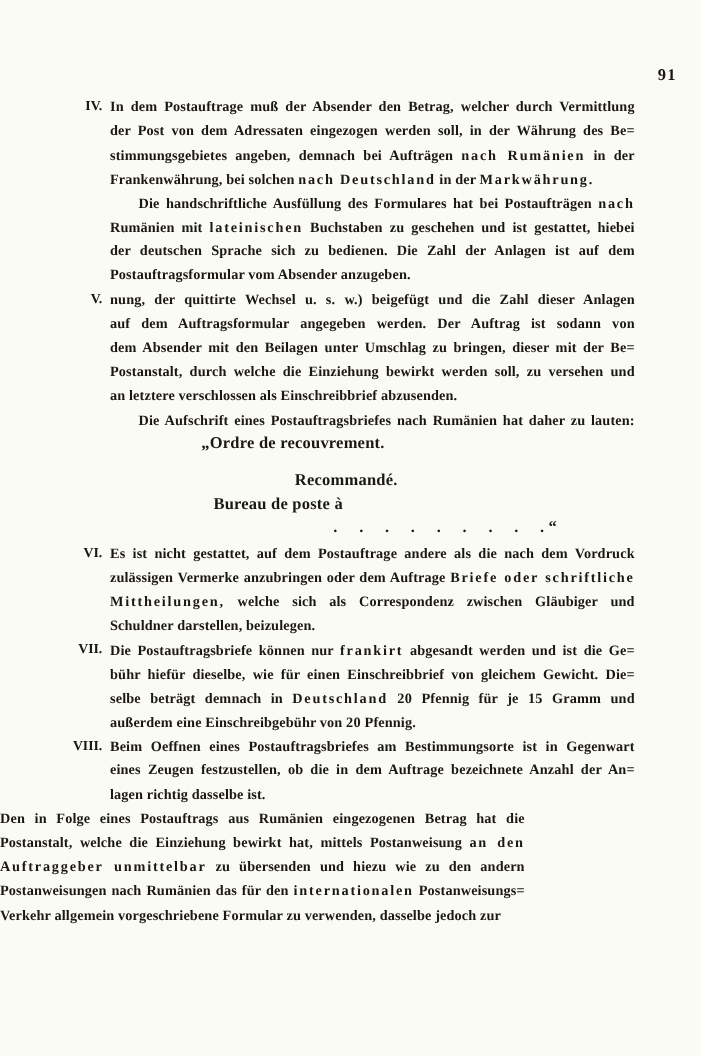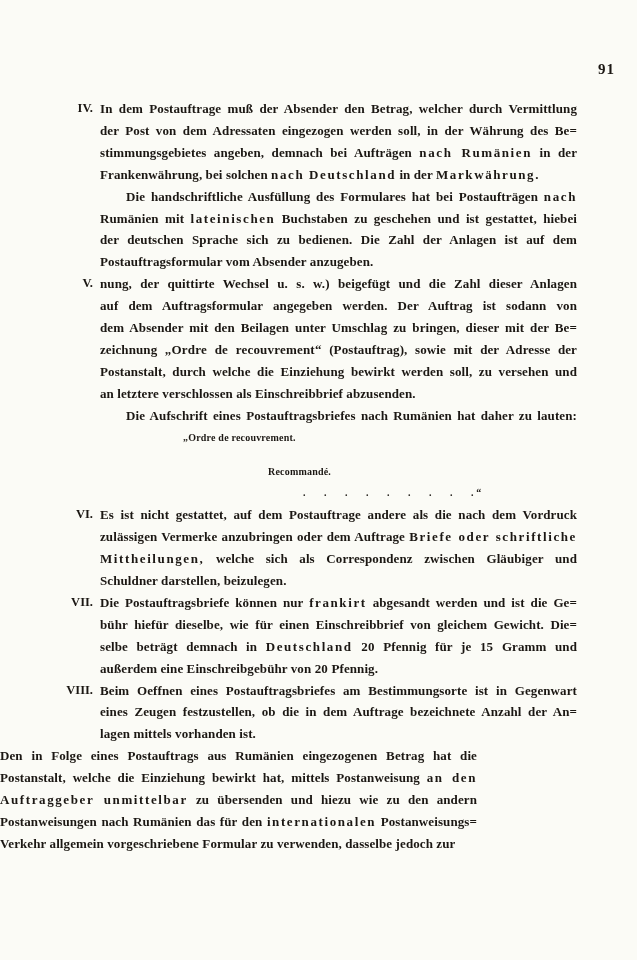--- a/index.html
+++ b/index.html
@@ -7,41 +7,41 @@
     position:relative; width:637px; height:960px;
     background:#fbfbf6; overflow:hidden;
     font-family:"Liberation Serif", serif;
     color:#1b1713;
     -webkit-font-smoothing:antialiased;
   }
   .pageno {
     position:absolute; top:61px; right:22px;
     font-size:15px; font-weight:bold; letter-spacing:1px;
   }
-  .content { position:absolute; top:98px; left:0; width:577px; }
+  .content { position:absolute; top:86px; left:0; width:577px; }
   .item { display:flex; }
   .numeral {
     flex:0 0 100px; box-sizing:border-box;
     text-align:right; padding-right:7px;
     font-size:12.5px; font-weight:bold; line-height:21.9px;
   }
   .lines { flex:0 0 477px; width:477px; overflow:hidden; }
   .line {
     margin:0; font-size:13px; font-weight:bold; line-height:21.9px;
     text-align:justify; text-align-last:justify;
     word-spacing:-1px; letter-spacing:0.1px;
   }
   .line.last { text-align-last:left; word-spacing:0; }
   .line.first { text-indent:26px; }
   .line.tight { word-spacing:-2.5px; }
   .sp  { letter-spacing:1.6px; }   
   .ant { letter-spacing:0.2px; }   
   .addr {
     text-align:right; text-align-last:left; word-spacing:0;
-    font-size:10px;
+    font-size:15px;
   }
   .a1 { padding-left:83px; }
   .a2 { padding-left:168px;margin-top:12px; }
   .a3 { padding-left:94px; }
   .a4 { padding-left:203px; }
   .dots { word-spacing:16px; letter-spacing:0; }
 </style>
 </head>
 <body>
 
@@ -60,26 +60,26 @@
           <p class="line"><span>der deutschen Sprache sich zu bedienen.  Die Zahl der Anlagen ist auf dem</span></p>
           <p class="line last"><span>Postauftragsformular vom Absender anzugeben.</span></p>
         </div>
       </div>
       <div class="item">
         <div class="numeral">V.</div>
         <div class="lines">
           <p class="line"><span>nung, der quittirte Wechsel u. s. w.) beigefügt und die Zahl dieser Anlagen</span></p>
           <p class="line"><span>auf dem Auftragsformular angegeben werden.  Der Auftrag ist sodann von</span></p>
           <p class="line"><span>dem Absender mit den Beilagen unter Umschlag zu bringen, dieser mit der Be=</span></p>
-          <p class="line"><span>zeichnung </span><span class="ant">„Ordre de recouvrement“</span><span> (Postauftrag), sowie mit der Adresse der</span></p>
           <p class="line"><span>Postanstalt, durch welche die Einziehung bewirkt werden soll, zu versehen und</span></p>
           <p class="line last"><span>an letztere verschlossen als Einschreibbrief abzusenden.</span></p>
           <p class="line first"><span>Die Aufschrift eines Postauftragsbriefes nach Rumänien hat daher zu lauten:</span></p>
           <p class="line addr a1"><span class="ant">„Ordre de recouvrement.</span></p>
           <p class="line addr a2"><span class="ant">Recommandé.</span></p>
+          <p class="line addr a3"><span class="ant">Bureau de poste à</span></p>
           <p class="line addr a4"><span class="dots">. . . . . . . . .</span><span class="ant"> “</span></p>
         </div>
       </div>
       <div class="item">
         <div class="numeral">VI.</div>
         <div class="lines">
           <p class="line"><span>Es ist nicht gestattet, auf dem Postauftrage andere als die nach dem Vordruck</span></p>
           <p class="line tight"><span>zulässigen Vermerke anzubringen oder dem Auftrage </span><span class="sp">Briefe oder schriftliche</span></p>
           <p class="line"><span class="sp">Mittheilungen,</span><span> welche sich als Correspondenz zwischen Gläubiger und</span></p>
           <p class="line last"><span>Schuldner darstellen, beizulegen.</span></p>
@@ -92,21 +92,21 @@
           <p class="line"><span>bühr hiefür dieselbe, wie für einen Einschreibbrief von gleichem Gewicht.  Die=</span></p>
           <p class="line"><span>selbe beträgt demnach in </span><span class="sp">Deutschland</span><span> </span><span class="ant">20</span><span> Pfennig für je </span><span class="ant">15</span><span> Gramm und</span></p>
           <p class="line last"><span>außerdem eine Einschreibgebühr von </span><span class="ant">20</span><span> Pfennig.</span></p>
         </div>
       </div>
       <div class="item">
         <div class="numeral">VIII.</div>
         <div class="lines">
           <p class="line"><span>Beim Oeffnen eines Postauftragsbriefes am Bestimmungsorte ist in Gegenwart</span></p>
           <p class="line"><span>eines Zeugen festzustellen, ob die in dem Auftrage bezeichnete Anzahl der An=</span></p>
-          <p class="line last"><span>lagen mittels vorhanden ist.</span></p>
+          <p class="line last"><span>lagen richtig dasselbe ist.</span></p>
         </div>
       </div>
       <div class="item">
         <div class="lines">
           <p class="line"><span>Den in Folge eines Postauftrags aus Rumänien eingezogenen Betrag hat die</span></p>
           <p class="line"><span>Postanstalt, welche die Einziehung bewirkt hat, mittels Postanweisung </span><span class="sp">an den</span></p>
           <p class="line"><span class="sp">Auftraggeber unmittelbar</span><span> zu übersenden und hiezu wie zu den andern</span></p>
           <p class="line tight"><span>Postanweisungen nach Rumänien das für den </span><span class="sp">internationalen</span><span> Postanweisungs=</span></p>
           <p class="line last"><span>Verkehr allgemein vorgeschriebene Formular zu verwenden, dasselbe jedoch zur</span></p>
         </div>

